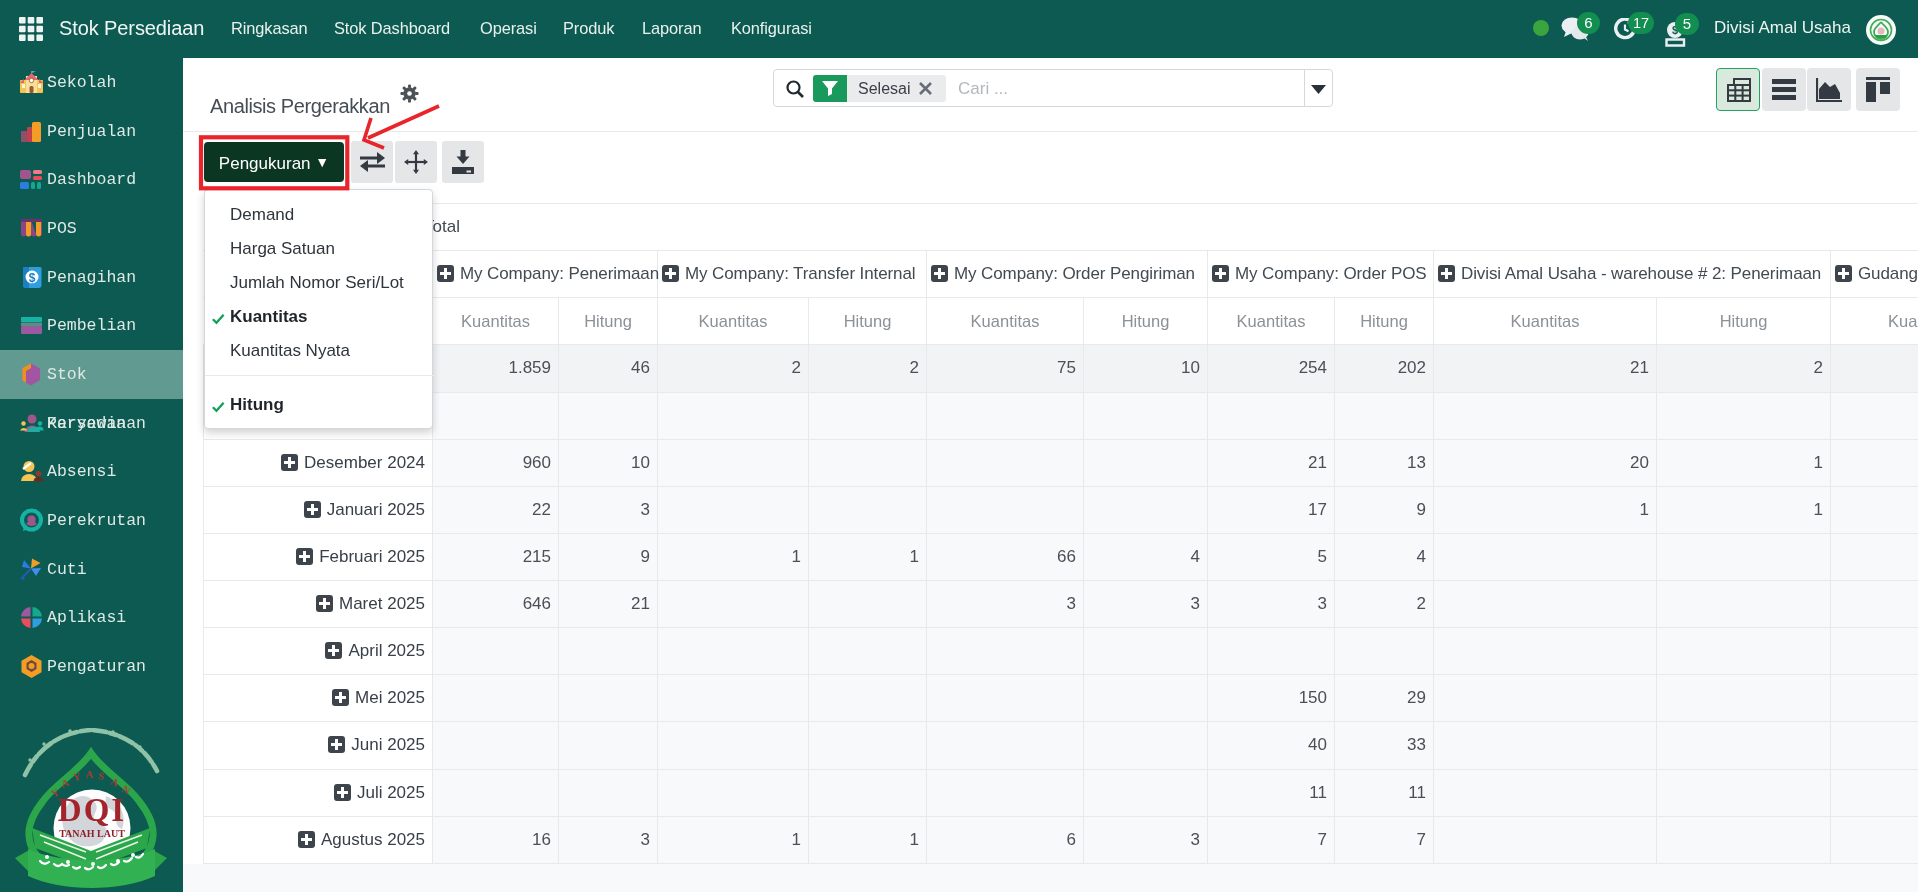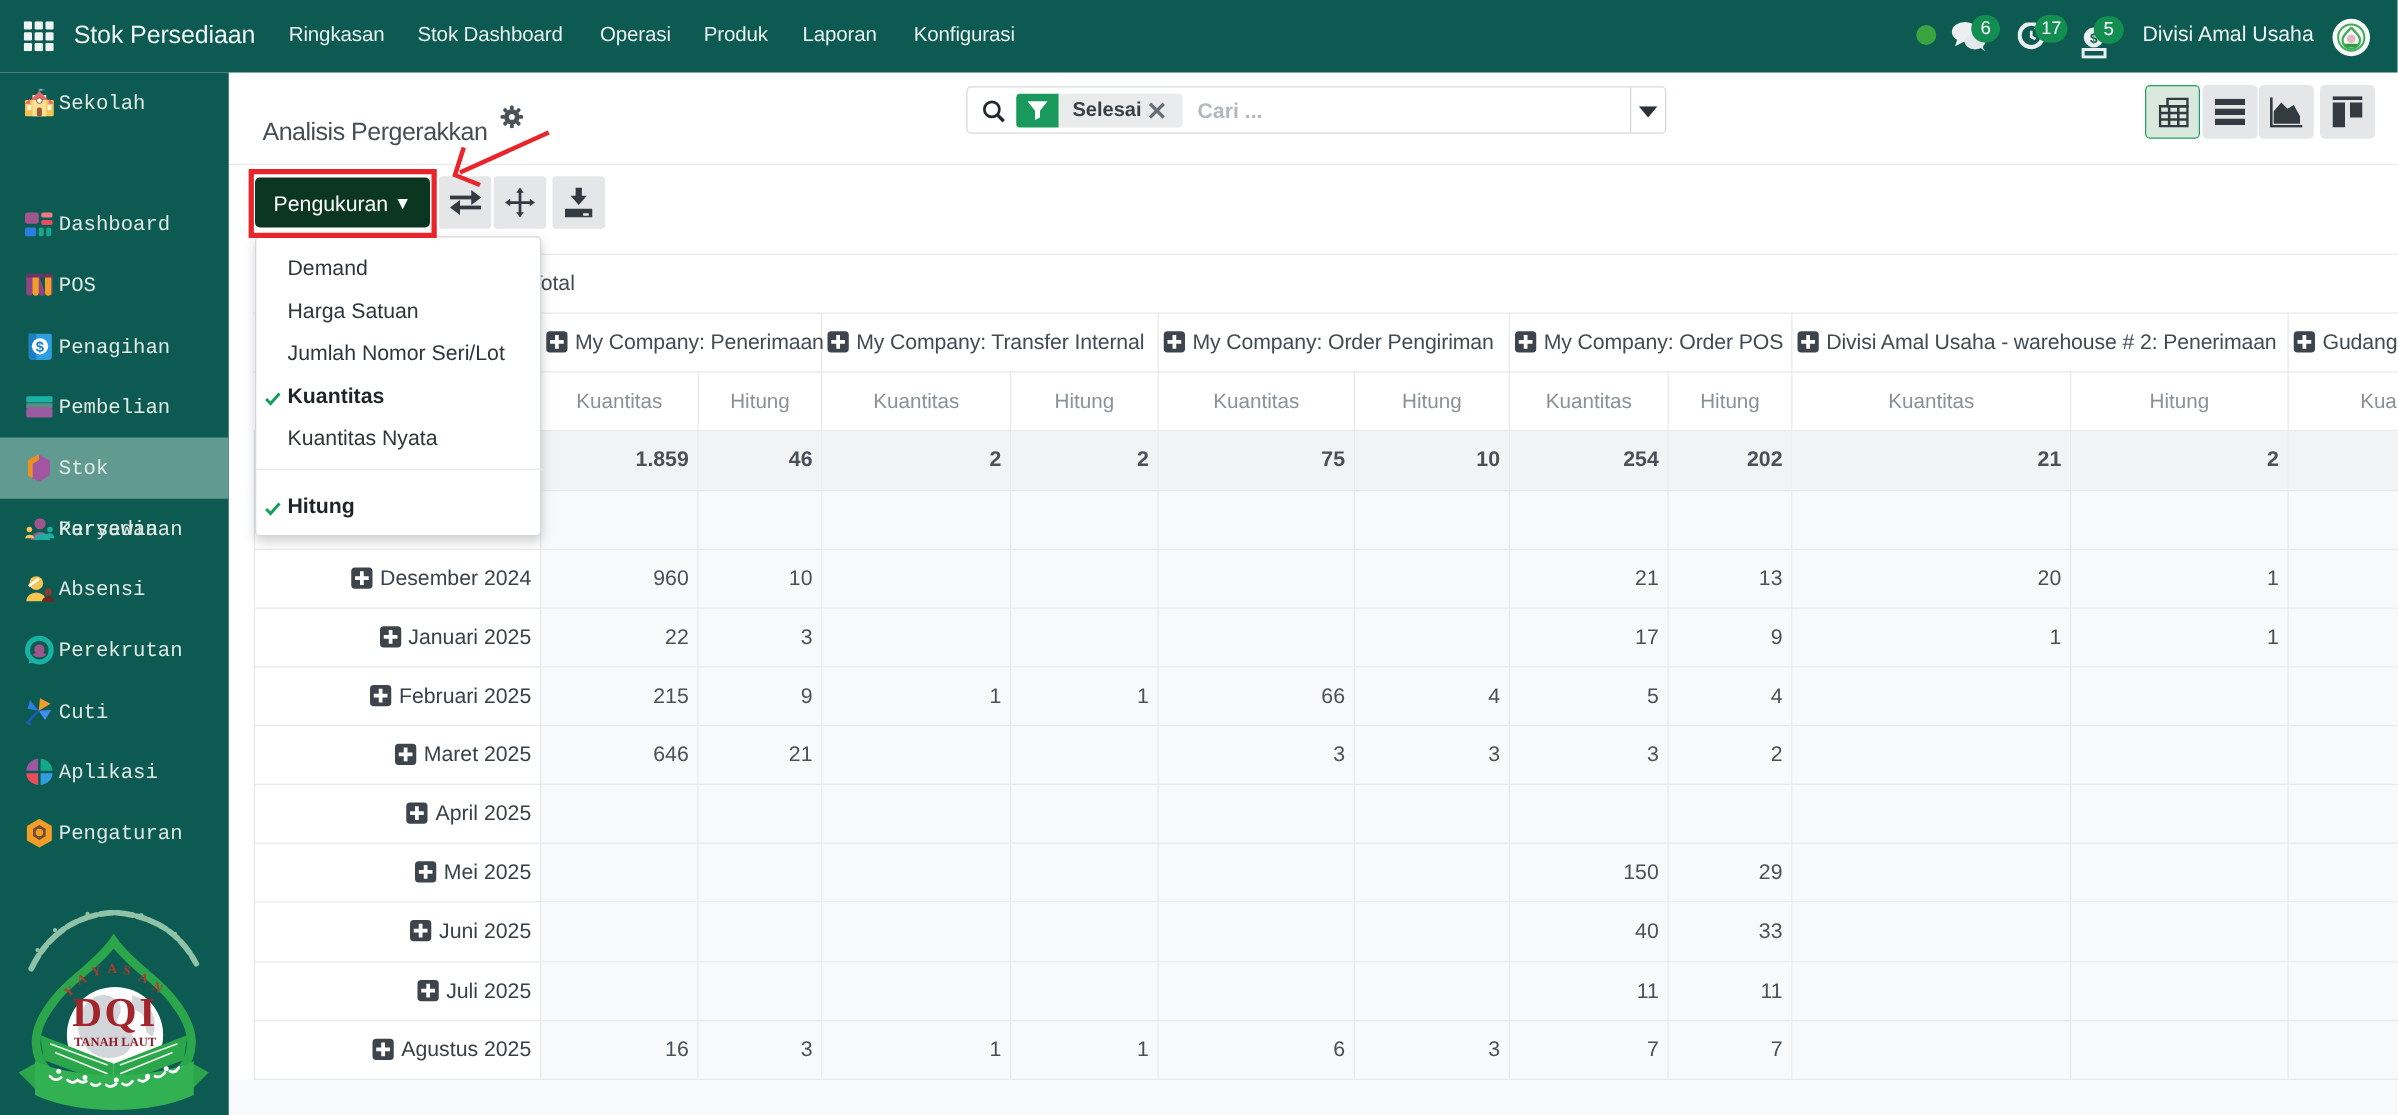--- a/index.html
+++ b/index.html
@@ -17,42 +17,42 @@
 .sitem .lbl { position:absolute; left:47px; top:0; height:49px; line-height:49px; font-size:16.5px; color:#dfe9e5;font-family:Liberation Mono, monospace; }
 .sitem.active { background:#609a90; }
 .sitem .ic { position:absolute; left:19px; top:12px; width:25px; height:25px; }
 
 
 #content { position:absolute; left:183px; top:58px; width:1735px; height:834px; background:#fff; }
 #title { position:absolute; left:27px; top:23px; font-size:20px; letter-spacing:-0.4px; color:#464d54;margin-top:14px; }
 #ctl-divider { position:absolute; left:0; top:73px; width:1735px; height:1px; background:#e8e9eb; }
 
 
-#searchbar { position:absolute; left:590px; top:11px; width:560px; height:38px; border:1px solid #d6d9dc; border-radius:4px; background:#fff;font-weight:bold; }
+#searchbar { position:absolute; left:590px; top:11px; width:560px; height:38px; border:1px solid #d6d9dc; border-radius:4px; background:#fff; }
 #searchbar .chip-green { position:absolute; left:39px; top:5px; width:34px; height:27px; background:#19995b; border-radius:3px 0 0 3px; }
 #searchbar .chip-grey { position:absolute; left:73px; top:5px; width:99px; height:27px; background:#e9ebed; border-radius:0 3px 3px 0; }
 #searchbar .chip-grey span { position:absolute; left:11px; top:0; line-height:27px; font-size:16px; color:#383f46; }
 #searchbar .placeholder { position:absolute; left:184px; top:0; line-height:37px; font-size:17px; color:#b2b8bd; }
 #searchbar .divider { position:absolute; right:27px; top:0; width:1px; height:36px; background:#d6d9dc; }
 
 
 .vbtn { position:absolute; top:10px; width:44px; height:43px; background:#e4e6e8; border-radius:4px; }
 .vbtn.active { background:#d9e9dd; border:1px solid #25a165; }
 
 
 #btn-peng { position:absolute; left:21px; top:84px; width:140px; height:40px; background:#0a3622; border-radius:4px; color:#fff; font-size:17px; font-weight:500; text-align:center; line-height:40px; }
 .gbtn { position:absolute; top:83px; width:42px; height:42px; background:#e4e6e8; border-radius:3px; }
 
 
 #pivot { position:absolute; left:20px; top:145px; width:1735px; height:660px; }
 table.pv { border-collapse:collapse; table-layout:fixed; width:1810px; }
 table.pv td, table.pv th { border:1px solid #e7e9eb; height:47.13px; font-weight:normal; font-size:17px; padding:0 7px 0 0; white-space:nowrap; overflow:hidden; }
 table.pv td.num { text-align:right; color:#4a5056; }
 table.pv td.rowlbl { text-align:right; color:#39404a; padding-left:42px; background:#fff; }
-tr.totalrow td { background:#f2f3f5; font-weight:bold; color:#474d54;margin-left:40px; }
+tr.totalrow td { background:#f2f3f5; font-weight:normal; color:#474d54;margin-left:40px; }
 td.cell { background:#f8f9fb; }
 table.pv th.grp { text-align:left; padding:0 0 0 4px; color:#424a52; background:#fff; font-size:17px; letter-spacing:-0.1px; overflow:visible; white-space:nowrap; }
 table.pv th.sub { text-align:center; color:#8b9197; font-size:16.5px; background:#fff; padding:0; }
 .plusic { display:inline-block; width:17px; height:17px; background:#3e444c; border-radius:3px; position:relative; vertical-align:-3px; margin-right:6px; }
 .plusic:before { content:""; position:absolute; left:3px; top:7px; width:11px; height:3px; background:#fff; }
 .plusic:after { content:""; position:absolute; left:7px; top:3px; width:3px; height:11px; background:#fff; }
 
 #belowtable { position:absolute; left:0; top:805.5px; width:1735px; height:30px; background:#f8f9fa; }
 
 
@@ -131,20 +131,28 @@
           <path d="M24.5 13 L20 9 L20 13 Z" fill="#e2666b"></path>
           <circle cx="12.5" cy="10.5" r="2.2" fill="#fff" stroke="#8a5a2a" stroke-width="0.8"></circle>
           <rect x="10.5" y="16" width="4" height="7" rx="1.5" fill="#9c5a33"></rect>
           <rect x="3" y="14" width="3" height="4" fill="#fff" opacity="0.85"></rect>
           <rect x="19" y="14" width="3" height="4" fill="#fff" opacity="0.85"></rect>
           <rect x="12" y="1" width="1" height="3" fill="#888"></rect>
           <path d="M13 1 L17 1.8 L13 2.8 Z" fill="#7fb2d8"></path>
         </svg></span>
       <span class="lbl">Sekolah</span>
     </div>
+    <div class="sitem " style="top:49px">
+      <span class="ic"><svg width="25" height="25" viewBox="0 0 25 25">
+          <rect x="2" y="12" width="6" height="11" rx="1" fill="#8f4f68"></rect>
+          <rect x="8" y="8" width="7" height="15" rx="1" fill="#c23f4e"></rect>
+          <rect x="13" y="3" width="9" height="20" rx="1.5" fill="#f49d26"></rect>
+        </svg></span>
+      <span class="lbl">Penjualan</span>
+    </div>
     <div class="sitem " style="top:97px">
       <span class="ic"><svg width="25" height="25" viewBox="0 0 25 25">
           <rect x="1" y="3" width="11" height="9" rx="2" fill="#a0568c"></rect>
           <rect x="14" y="3" width="9" height="4" rx="1.5" fill="#f07a88"></rect>
           <rect x="14" y="9" width="9" height="4" rx="1.5" fill="#e84d5c"></rect>
           <rect x="1" y="15" width="9" height="7" rx="1.5" fill="#2a7de1"></rect>
           <rect x="12" y="15" width="4" height="7" rx="1.5" fill="#12a98d"></rect>
           <rect x="18" y="15" width="4" height="7" rx="1.5" fill="#12a98d"></rect>
         </svg></span>
       <span class="lbl">Dashboard</span>

